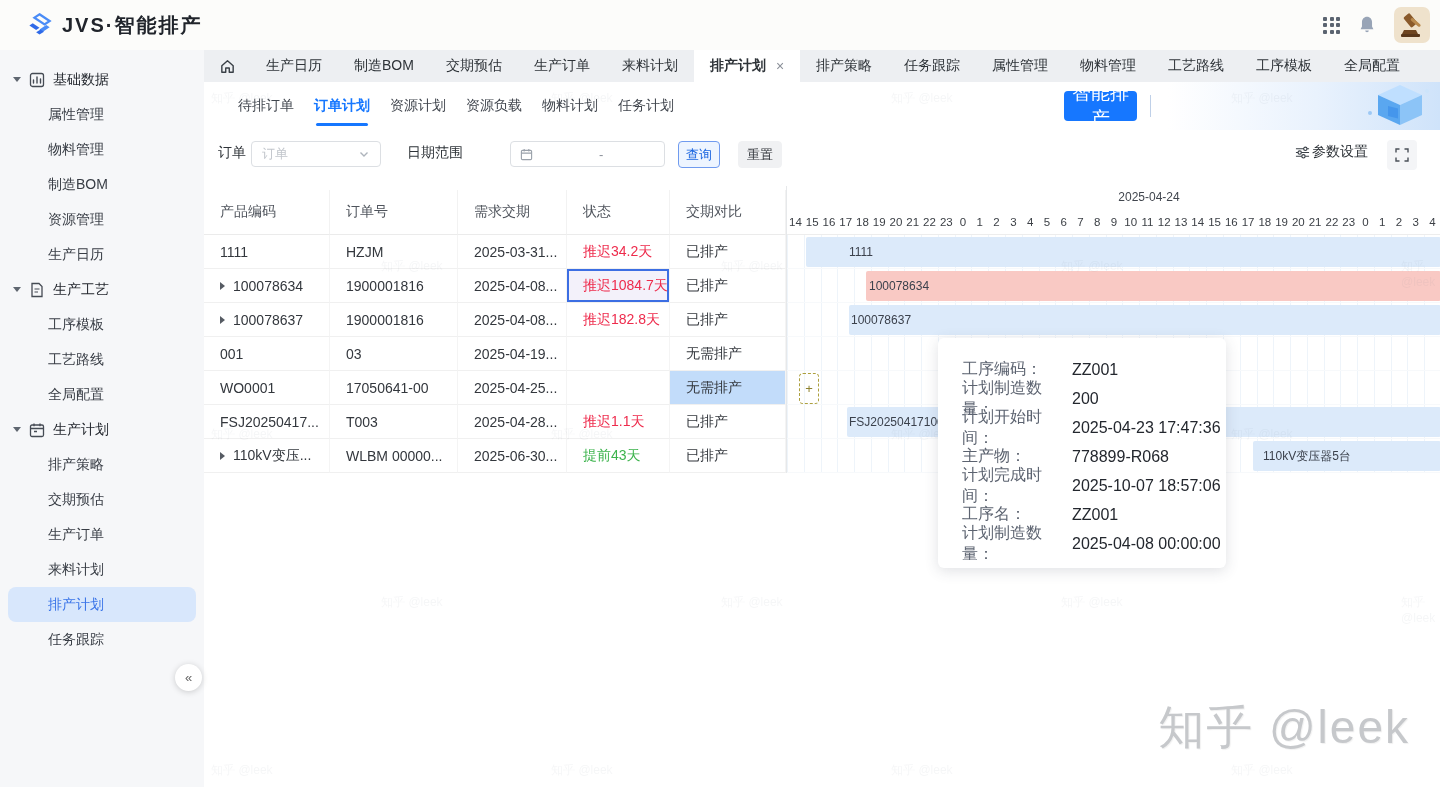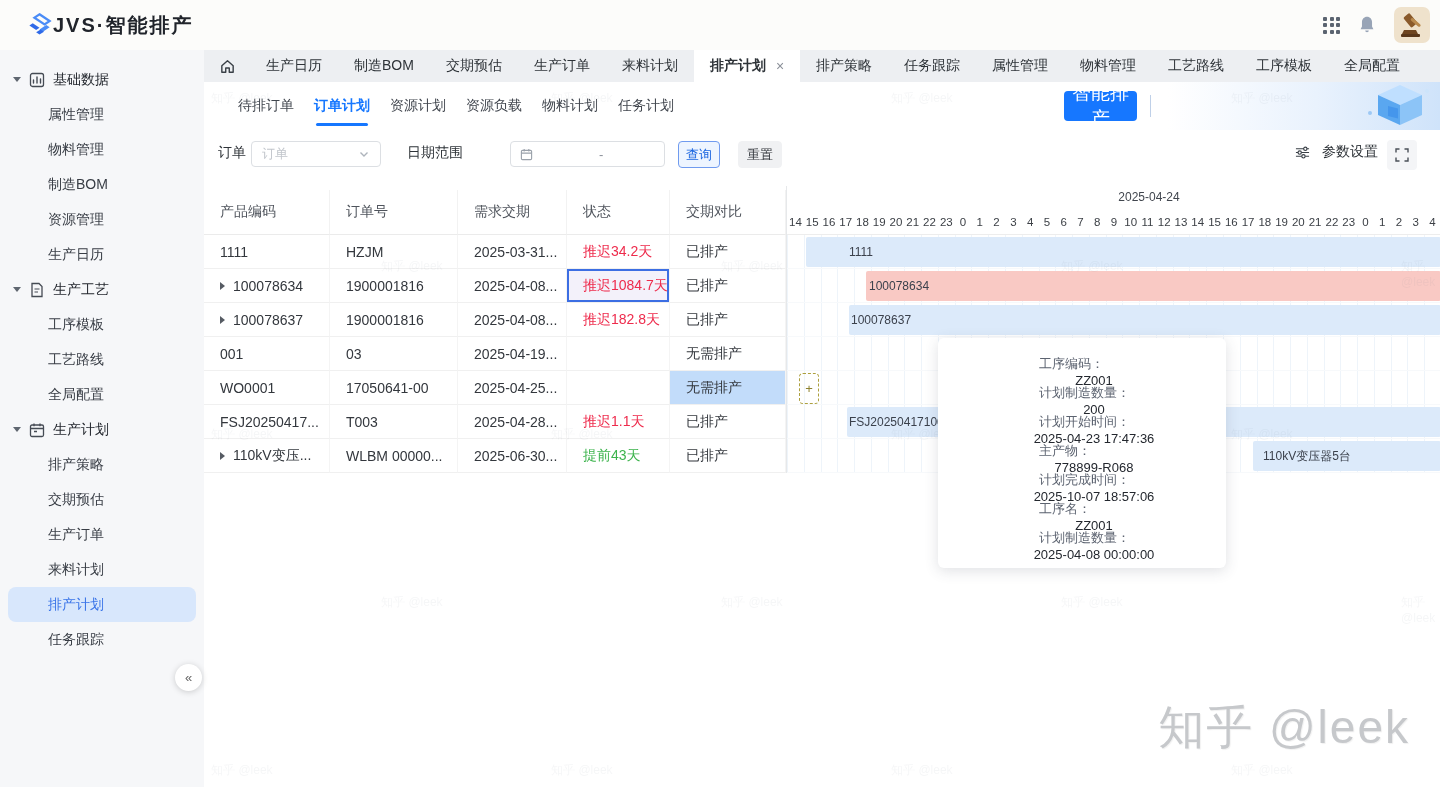--- a/index.html
+++ b/index.html
@@ -2,21 +2,21 @@
 <html><head>
 <meta charset="utf-8">
 <style>
   * { margin:0; padding:0; box-sizing:border-box; }
   html,body { width:1440px; height:787px; overflow:hidden; background:#fff;
     font-family:"Liberation Sans","DejaVu Sans",sans-serif; color:#333; }
 
   
   .topbar { position:absolute; left:0; top:0; width:1440px; height:50px;
     background:#fcfcfa; display:flex; align-items:center; z-index:30; }
-  .logo { display:flex; align-items:flex-start; margin-left:26px; }
+  .logo { display:flex; align-items:flex-start; margin-left:26px; gap:9px; }
   .logo-text { font-size:20px; font-weight:700; color:#20242b; letter-spacing:2px; }
   .top-icons { position:absolute; right:10px; top:0; height:50px; display:flex; align-items:center; gap:16px; }
   .grid-icon { display:grid; grid-template-columns:repeat(3,4px); grid-template-rows:repeat(3,4px); gap:2.5px; cursor:pointer; }
   .grid-icon span { background:#5b6470; border-radius:1px; }
   .avatar { width:36px; height:36px; border-radius:7px; background:#efe2cc; overflow:hidden;
     display:flex; align-items:center; justify-content:center; cursor:pointer; }
 
   
   .sidebar { position:absolute; left:0; top:50px; width:204px; bottom:0; background:#f6f7f9; z-index:20; padding-top:12px; }
   .side-group-header { height:35px; display:flex; align-items:center; padding-left:13px; gap:8px;
@@ -61,21 +61,21 @@
   .f-select .ph { font-size:13px; color:#c2c6cc; flex:1; }
   .f-date { position:absolute; left:306px; top:11px; width:155px; height:26px; border:1px solid #dcdfe3; border-radius:4px;
     background:#fff; display:flex; align-items:center; padding:0 9px; gap:8px; cursor:pointer; }
   .f-date .dash { font-size:13px; color:#8a9099; margin-left:58px; }
   .btn-query { position:absolute; left:474px; top:11px; width:42px; height:27px; background:#eef5ff;
     border:1px solid #709bef; border-radius:4px; color:#1b66e0; font-size:13px;
     display:flex; align-items:center; justify-content:center; cursor:pointer; }
   .btn-reset { position:absolute; left:534px; top:11px; width:44px; height:27px; background:#f0f1f3;
     border:1px solid #f0f1f3; border-radius:4px; color:#33373d; font-size:13px;
     display:flex; align-items:center; justify-content:center; cursor:pointer; }
-  .params { position:absolute; left:1091px; top:13px; display:flex; align-items:center; gap:12px;
+  .params { position:absolute; left:1091px; top:13px; display:flex; align-items:center; gap:2px;
     font-size:14px; color:#2e3338; cursor:pointer; }
   .fs-btn { position:absolute; left:1183px; top:10px; width:30px; height:30px; border-radius:4px; background:#f4f5f7;
     display:flex; align-items:center; justify-content:center; cursor:pointer; }
 
   
   .table { position:absolute; left:0; top:140px; width:582px; }
   .t-head, .t-row { display:grid; grid-template-columns:126px 128px 109px 103px 116px; }
   .t-head { height:45px; }
   .t-head .cell { display:flex; align-items:center; padding:0 16px; font-size:14px; color:#4f545c;
     border-bottom:1px solid #ebebeb; border-right:1px solid #f2f2f2; }
@@ -102,21 +102,21 @@
   .g-bar { position:absolute; height:30px; border-radius:2px; }
   .g-bar.blue { background:#dceafa; }
   .g-bar.pink { background:#f9c9c4; }
   .g-bar-label { position:absolute; font-size:12px; color:#3b414c; line-height:30px; white-space:nowrap; }
   .g-marker { position:absolute; width:20px; height:31px; border:1px dashed #ada03e; border-radius:4px;
     color:#8d812e; font-size:13px; display:flex; align-items:center; justify-content:center; cursor:pointer; }
 
   
   .tooltip { position:absolute; left:734px; top:288px; width:288px; height:230px; background:#fff; border-radius:6px;
     box-shadow:0 3px 14px rgba(60,70,90,.16); padding:17px 0 0 24px; z-index:40; }
-  .tt-row { height:29px; display:flex; align-items:center; font-size:13px;flex-direction:column; }
+  .tt-row { height:29px; display:flex; align-items:center; font-size:16px; }
   .tt-label { width:110px; color:#5c6370; }
   .tt-value { color:#23272e; }
 
   
   .watermark { position:absolute; right:30px; bottom:28px; font-size:46px; color:#c6c8cb; letter-spacing:2px;
     text-shadow:-1px -1px 0 rgba(255,255,255,.9), 1px 1px 1px rgba(0,0,0,.06); z-index:50; pointer-events:none; }
   .wm-tile { position:absolute; font-size:12px; color:rgba(120,125,135,.07); pointer-events:none; z-index:5; }
 
   svg { display:block; }
 </style>

